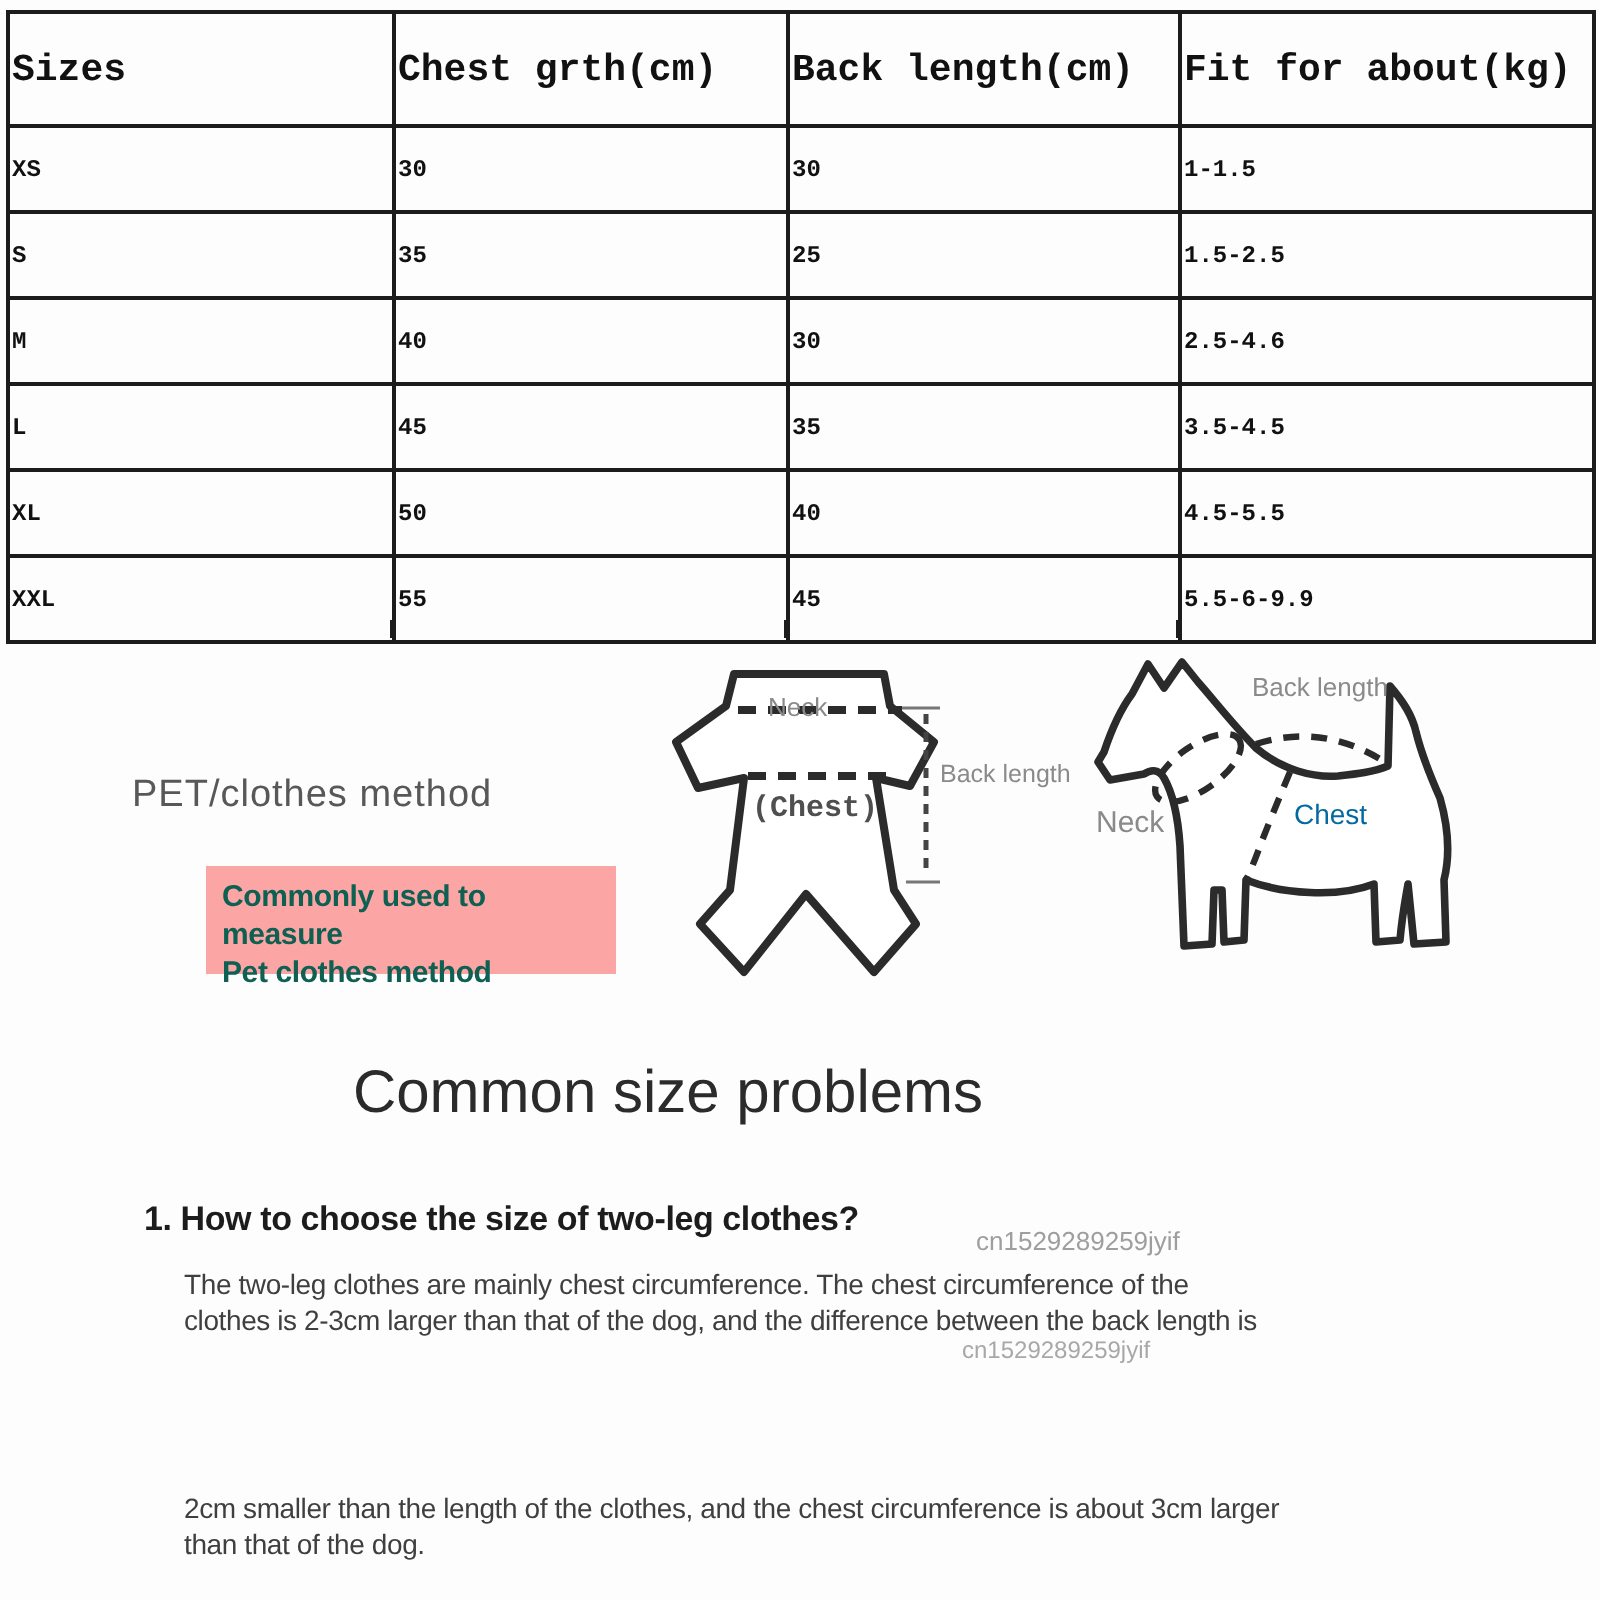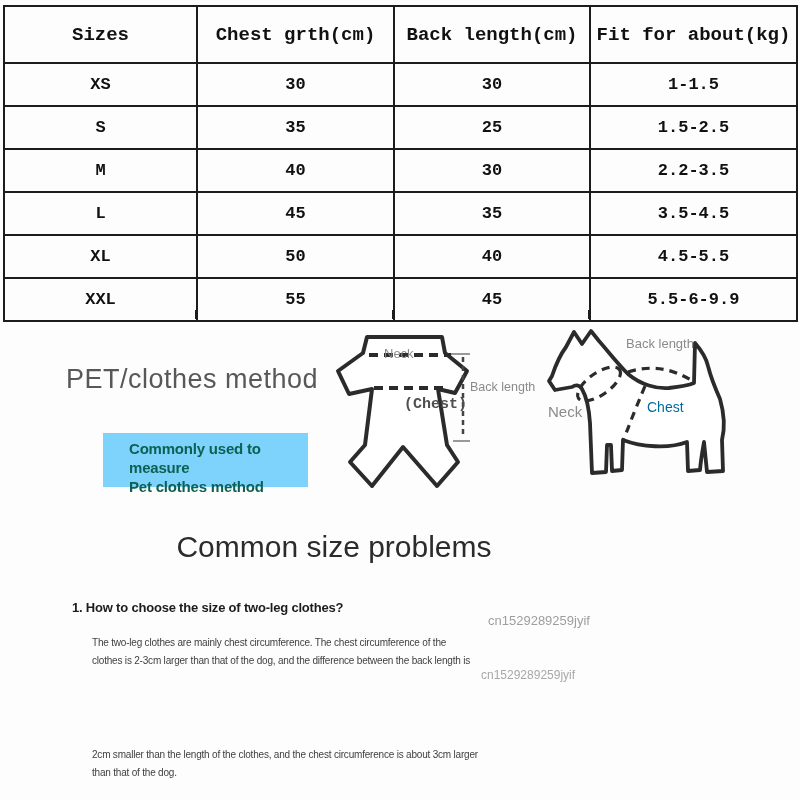--- a/index.html
+++ b/index.html
@@ -3,49 +3,49 @@
 <meta charset="utf-8">
 <style>
   html,body{margin:0;padding:0;background:#ffffff;}
   .page{position:relative;width:800px;height:800px;background:#fdfdfd;overflow:hidden;
         font-family:"Liberation Sans",sans-serif;}
 
   
   .size-table{position:absolute;left:3px;top:5px;width:793px;border-collapse:collapse;
               table-layout:fixed;font-family:"Liberation Mono","DejaVu Sans Mono",monospace;
               color:#111;}
-  .size-table th,.size-table td{border:2px solid #1c1c1c;text-align:center;vertical-align:middle;
+  .size-table th,.size-table td{border:2px solid #1c1c1c;text-align:left;vertical-align:middle;
               overflow:hidden;white-space:nowrap;}
   .size-table th{height:53px;font-size:19px;font-weight:bold;}
-  .size-table td{height:39px;font-size:17px;font-weight:bold;}
+  .size-table td{height:39px;font-size:12px;font-weight:bold;}
   .stub{position:absolute;width:2px;height:9px;background:#1c1c1c;top:310px;}
 
   
-  .pet-title{position:absolute;left:66px;top:364px;font-size:27px;color:#585858;letter-spacing:.5px;text-align:right;}
+  .pet-title{position:absolute;left:66px;top:387px;font-size:19px;color:#585858;letter-spacing:.5px;text-align:right;}
   .hl-box{position:absolute;left:103px;top:433px;width:205px;height:54px;box-sizing:border-box;
-          padding:6px 26px;background:#7dd3fc;}
+          padding:6px 8px;background:#fca5a5;}
   .hl-box div{font-size:15px;font-weight:bold;color:#0d6052;line-height:19px;letter-spacing:-.2px;}
 
   .diagram{position:absolute;}
   .diag-label{position:absolute;color:#8a8a8a;white-space:nowrap;}
   .lbl-neck-c{left:384px;top:346px;font-size:13px;}
   .lbl-chest-c{left:376px;top:396px;font-size:15px;color:#4f4f4f;font-weight:600;
-               font-family:"Liberation Mono","DejaVu Sans Mono",monospace;margin-left:28px;}
+               font-family:"Liberation Mono","DejaVu Sans Mono",monospace;}
   .lbl-back-c{left:470px;top:380px;font-size:12.5px;}
   .lbl-back-d{left:626px;top:336px;font-size:13px;}
   .lbl-neck-d{left:548px;top:403px;font-size:15px;}
   .lbl-chest-d{left:647px;top:399px;font-size:14px;color:#0369a1;}
 
   
   .problems-title{position:absolute;left:0;top:530px;width:668px;text-align:center;
                   font-size:30px;color:#2b2b2b;}
-  .q-heading{position:absolute;font-size:13px;font-weight:bold;color:#1c1c1c;
+  .q-heading{position:absolute;font-size:17px;font-weight:bold;color:#1c1c1c;
              letter-spacing:-.2px;white-space:nowrap;}
   .q1{left:72px;top:600px;} .q2{left:72px;top:705px;}
-  .para{position:absolute;font-size:10px;color:#3f3f3f;letter-spacing:-.2px;}
+  .para{position:absolute;font-size:14px;color:#3f3f3f;letter-spacing:-.2px;}
   .para div{line-height:17.5px;white-space:nowrap;}
   .p1{left:92px;top:634px;} .p2{left:92px;top:746px;}
   .watermark{position:absolute;font-size:13px;color:#9e9e9e;white-space:nowrap;}
   .wm1{left:488px;top:613px;} .wm2{left:481px;top:668px;font-size:12px;color:#a8a8a8;}
 </style>
 </head>
 <body>
 
 <div class="page">
 
@@ -74,21 +74,21 @@
       <tr>
         <td>S</td>
         <td>35</td>
         <td>25</td>
         <td>1.5-2.5</td>
       </tr>
       <tr>
         <td>M</td>
         <td>40</td>
         <td>30</td>
-        <td>2.2-3.5</td>
+        <td>2.5-4.6</td>
       </tr>
       <tr>
         <td>L</td>
         <td>45</td>
         <td>35</td>
         <td>3.5-4.5</td>
       </tr>
       <tr>
         <td>XL</td>
         <td>50</td>

